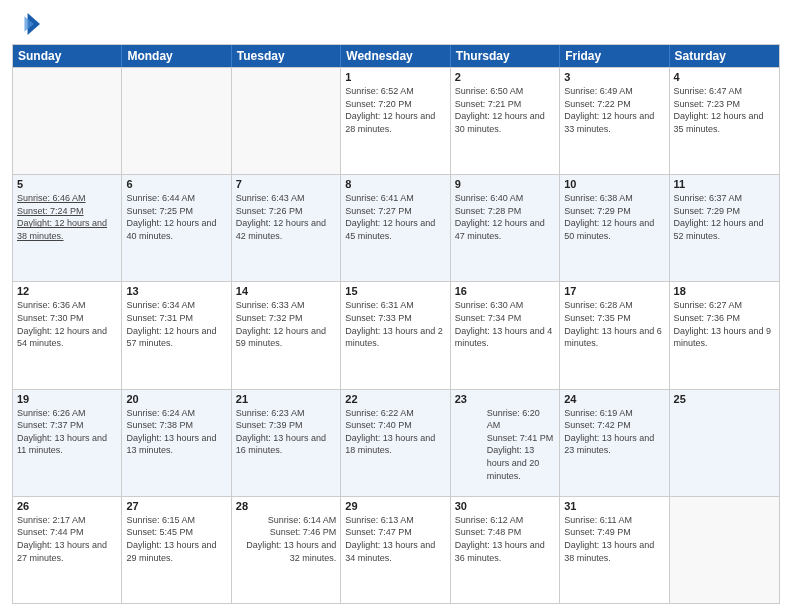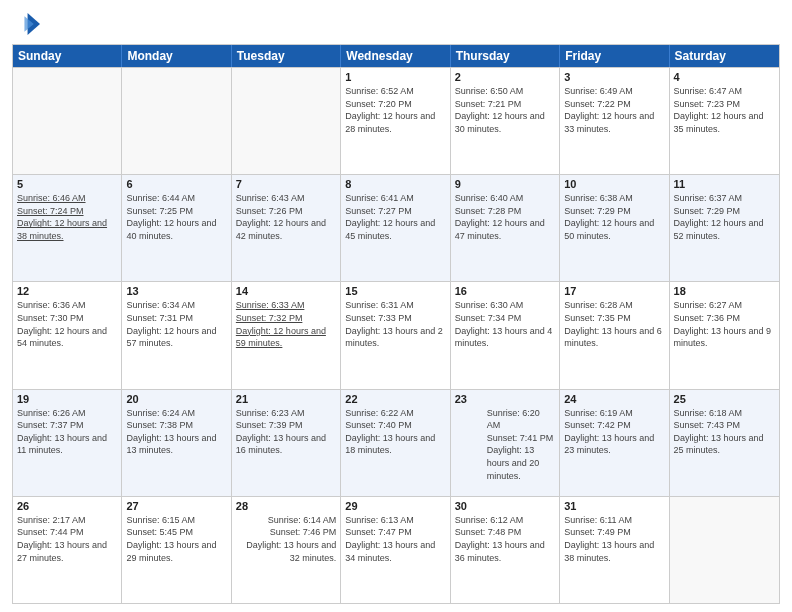--- a/index.html
+++ b/index.html
@@ -233,21 +233,21 @@
 Daylight: 12 hours and 54 minutes.</div>
           </div>
           <div class="cal-cell">
             <div class="day-num">13</div>
             <div class="day-info" style="white-space: pre-line;">Sunrise: 6:34 AM
 Sunset: 7:31 PM
 Daylight: 12 hours and 57 minutes.</div>
           </div>
           <div class="cal-cell">
             <div class="day-num">14</div>
-            <div class="day-info" style="white-space: pre-line; text-decoration: underline;">Sunrise: 6:33 AM
+            <div class="day-info" style="white-space: pre-line;">Sunrise: 6:33 AM
 Sunset: 7:32 PM
 Daylight: 12 hours and 59 minutes.</div>
           </div>
           <div class="cal-cell">
             <div class="day-num">15</div>
             <div class="day-info" style="white-space: pre-line;">Sunrise: 6:31 AM
 Sunset: 7:33 PM
 Daylight: 13 hours and 2 minutes.</div>
           </div>
           <div class="cal-cell">
@@ -301,23 +301,20 @@
 Daylight: 13 hours and 20 minutes.</div>
           </div>
           <div class="cal-cell">
             <div class="day-num">24</div>
             <div class="day-info" style="white-space: pre-line;">Sunrise: 6:19 AM
 Sunset: 7:42 PM
 Daylight: 13 hours and 23 minutes.</div>
           </div>
           <div class="cal-cell">
             <div class="day-num">25</div>
-            <div class="day-info" style="white-space: pre-line;">Sunrise: 6:18 AM
-Sunset: 7:43 PM
-Daylight: 13 hours and 25 minutes.</div>
           </div>
         </div>
         <div class="cal-row">
           <div class="cal-cell">
             <div class="day-num">26</div>
             <div class="day-info" style="white-space: pre-line;">Sunrise: 2:17 AM
 Sunset: 7:44 PM
 Daylight: 13 hours and 27 minutes.</div>
           </div>
           <div class="cal-cell">

